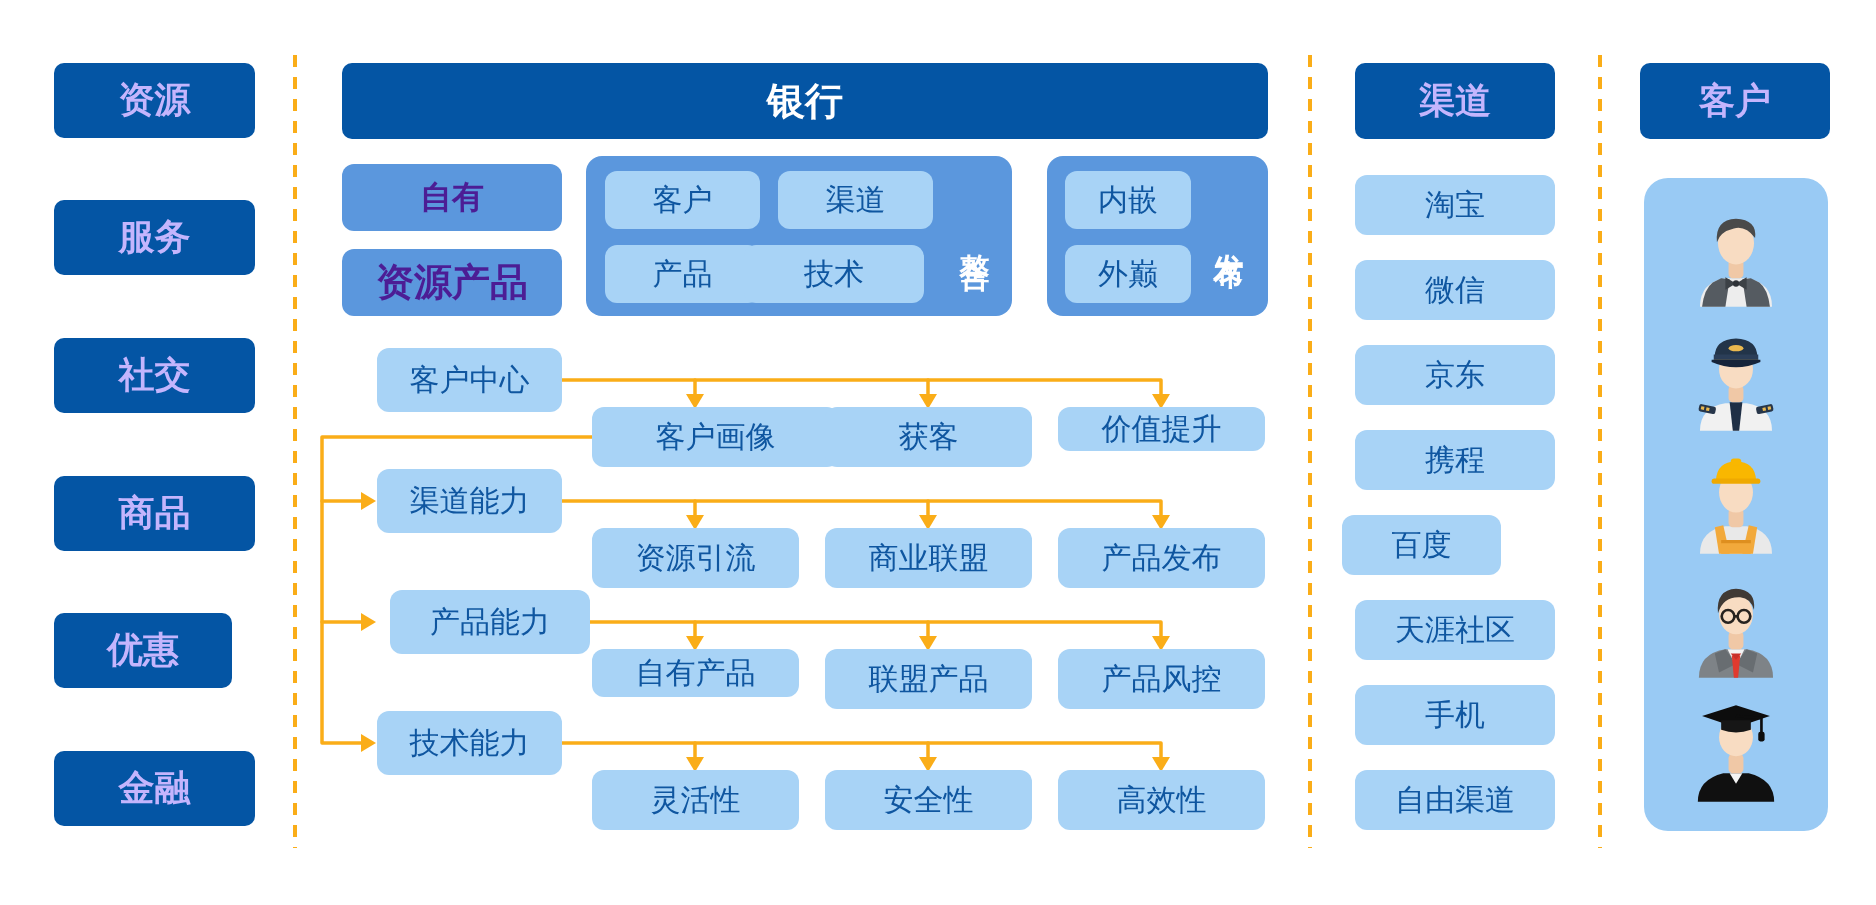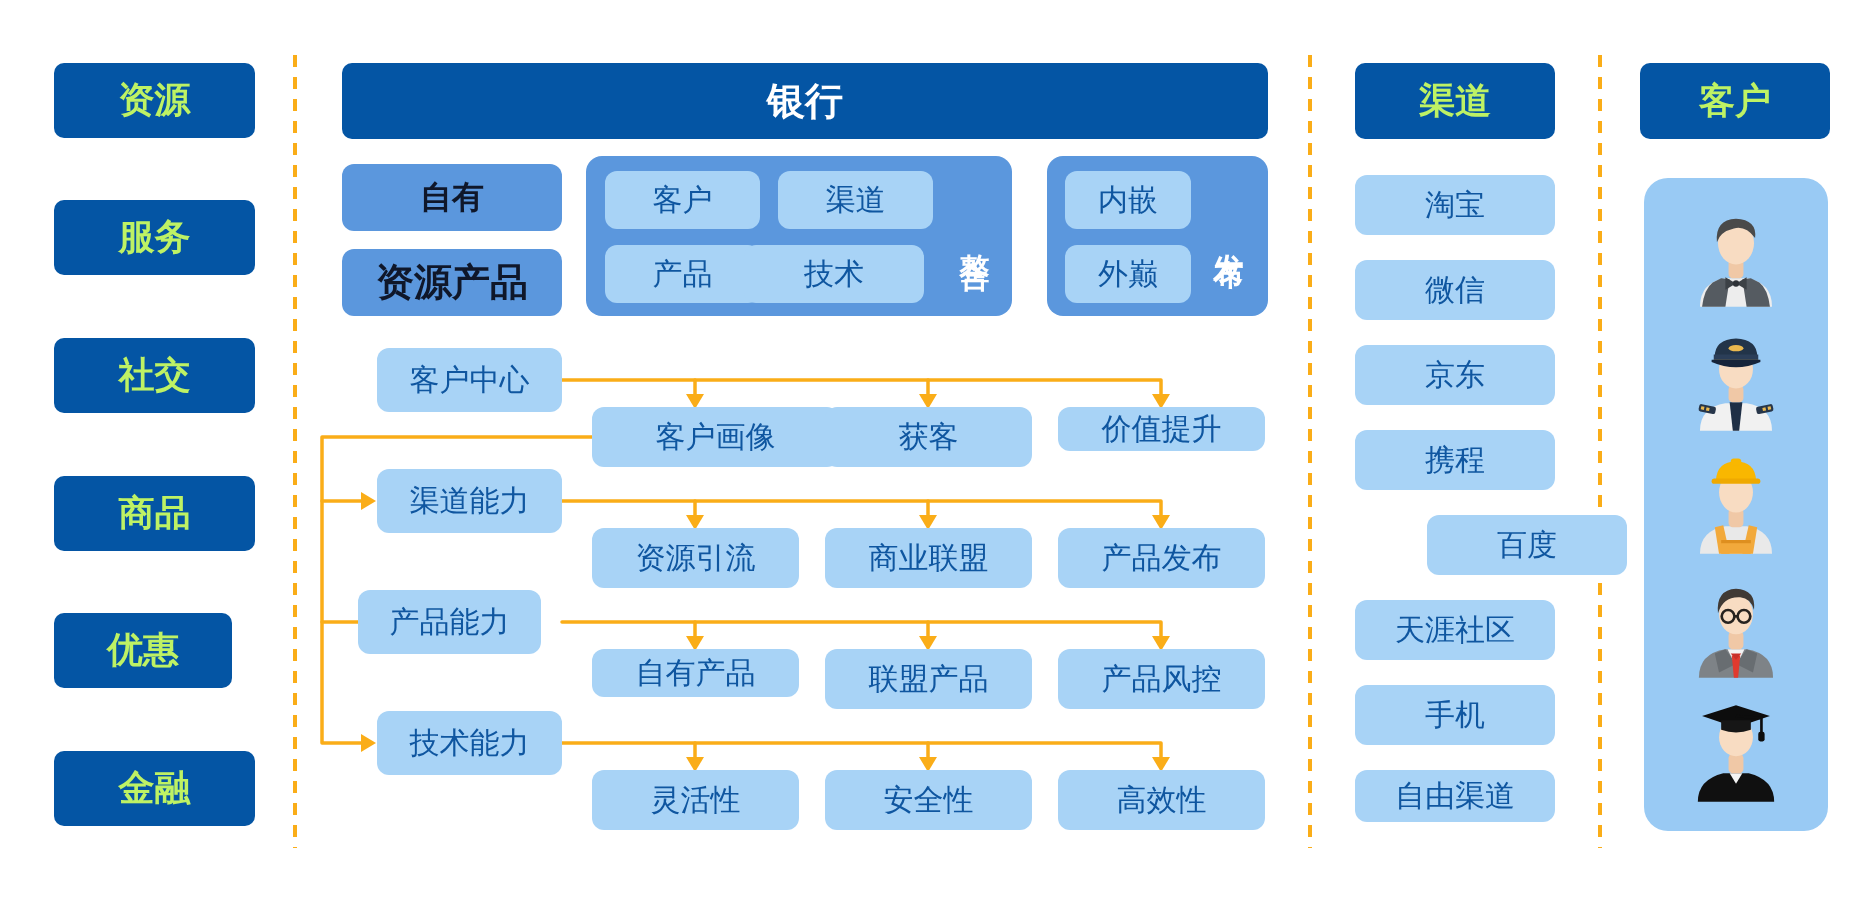--- a/index.html
+++ b/index.html
@@ -11,23 +11,23 @@
     --orange:#FAAD18;
   }
   html,body{margin:0;padding:0;}
   body{
     width:1876px;height:905px;position:relative;background:#ffffff;
     font-family:"DejaVu Sans","Liberation Sans",sans-serif;
     overflow:hidden;
   }
   .abs{position:absolute;box-sizing:border-box;}
   .cbox{display:flex;align-items:center;justify-content:center;text-align:center;}
-  .dark-box{background:var(--dark);color:#bef264;font-weight:bold;font-size:36px;border-radius:10px;z-index:2;}
+  .dark-box{background:var(--dark);color:#c4b5fd;font-weight:bold;font-size:36px;border-radius:10px;z-index:2;}
   .title-box{background:var(--dark);color:#fff;font-weight:bold;font-size:38px;border-radius:10px;z-index:2;}
-  .med-box{background:var(--med);color:#0f172a;font-weight:bold;font-size:32px;border-radius:12px;z-index:2;text-align:right;}
+  .med-box{background:var(--med);color:#4c1d95;font-weight:bold;font-size:32px;border-radius:12px;z-index:2;text-align:right;}
   .group-box{background:var(--med);border-radius:16px;z-index:2;}
   .light-box{background:var(--light);color:var(--textblue);font-size:30px;border-radius:12px;z-index:3;}
   .v-label{
     color:#fff;font-weight:bold;font-size:30px;
     writing-mode:vertical-rl;text-orientation:upright;letter-spacing:6px;
     display:flex;align-items:center;justify-content:center;z-index:3;
   }
   .avatar-panel{background:var(--panel);border-radius:24px;z-index:2;
     display:flex;flex-direction:column;align-items:center;justify-content:space-evenly;padding:8px 0;}
   .avatar{width:112px;height:106px;flex:0 0 auto;}
@@ -115,39 +115,39 @@
 <div class="abs cbox light-box" style="left:377px;top:348px;width:185px;height:64px">客户中心</div>
 <div class="abs cbox light-box" style="left:592px;top:407px;width:247px;height:60px">客户画像</div>
 <div class="abs cbox light-box" style="left:825px;top:407px;width:207px;height:60px">获客</div>
 <div class="abs cbox light-box" style="left:1058px;top:407px;width:207px;height:44px">价值提升</div>
 
 <div class="abs cbox light-box" style="left:377px;top:469px;width:185px;height:64px">渠道能力</div>
 <div class="abs cbox light-box" style="left:592px;top:528px;width:207px;height:60px">资源引流</div>
 <div class="abs cbox light-box" style="left:825px;top:528px;width:207px;height:60px">商业联盟</div>
 <div class="abs cbox light-box" style="left:1058px;top:528px;width:207px;height:60px">产品发布</div>
 
-<div class="abs cbox light-box" style="left:358px;top:590px;width:183px;height:64px">产品能力</div>
+<div class="abs cbox light-box" style="left:390px;top:590px;width:200px;height:64px">产品能力</div>
 <div class="abs cbox light-box" style="left:592px;top:649px;width:207px;height:48px">自有产品</div>
 <div class="abs cbox light-box" style="left:825px;top:649px;width:207px;height:60px">联盟产品</div>
 <div class="abs cbox light-box" style="left:1058px;top:649px;width:207px;height:60px">产品风控</div>
 
 <div class="abs cbox light-box" style="left:377px;top:711px;width:185px;height:64px">技术能力</div>
 <div class="abs cbox light-box" style="left:592px;top:770px;width:207px;height:60px">灵活性</div>
 <div class="abs cbox light-box" style="left:825px;top:770px;width:207px;height:60px">安全性</div>
 <div class="abs cbox light-box" style="left:1058px;top:770px;width:207px;height:60px">高效性</div>
 
 <div class="abs cbox dark-box" style="left:1355px;top:63px;width:200px;height:76px">渠道</div>
 <div class="abs cbox light-box" style="left:1355px;top:175px;width:200px;height:60px">淘宝</div>
 <div class="abs cbox light-box" style="left:1355px;top:260px;width:200px;height:60px">微信</div>
 <div class="abs cbox light-box" style="left:1355px;top:345px;width:200px;height:60px">京东</div>
 <div class="abs cbox light-box" style="left:1355px;top:430px;width:200px;height:60px">携程</div>
-<div class="abs cbox light-box" style="left:1427px;top:515px;width:200px;height:60px">百度</div>
+<div class="abs cbox light-box" style="left:1342px;top:515px;width:159px;height:60px">百度</div>
 <div class="abs cbox light-box" style="left:1355px;top:600px;width:200px;height:60px">天涯社区</div>
 <div class="abs cbox light-box" style="left:1355px;top:685px;width:200px;height:60px">手机</div>
-<div class="abs cbox light-box" style="left:1355px;top:770px;width:200px;height:52px">自由渠道</div>
+<div class="abs cbox light-box" style="left:1355px;top:770px;width:200px;height:60px">自由渠道</div>
 
 <div class="abs cbox dark-box" style="left:1640px;top:63px;width:190px;height:76px">客户</div>
 
 <div class="abs avatar-panel" style="left:1644px;top:178px;width:184px;height:653px">
 
   <svg class="avatar" viewBox="0 0 100 100">
     <path d="M16,97 Q16,74 40,70 L60,70 Q84,74 84,97 Z" fill="#EDEDED"></path>
     <path d="M28,74 Q20,80 18,97 L40,97 L44,71 L36,70 Z" fill="#555B61"></path>
     <path d="M72,74 Q80,80 82,97 L60,97 L56,71 L64,70 Z" fill="#555B61"></path>
     <rect x="43" y="52" width="14" height="18" rx="4" fill="#F0C8A6"></rect>

